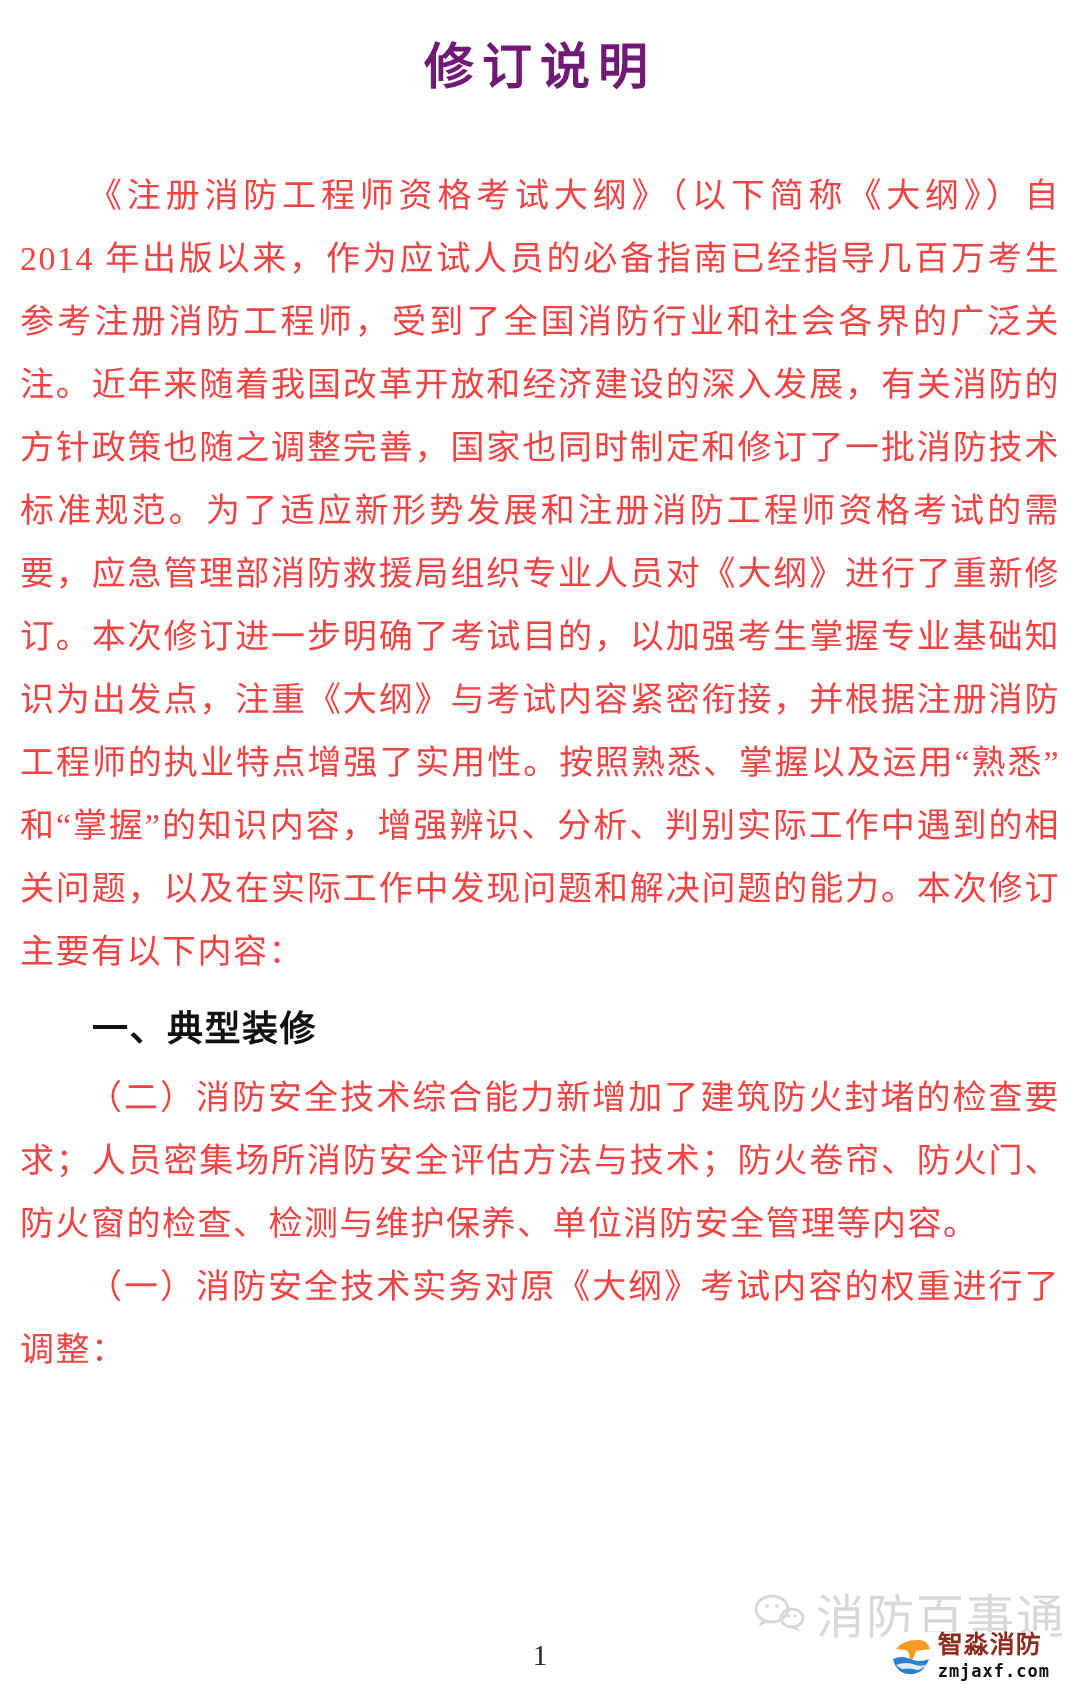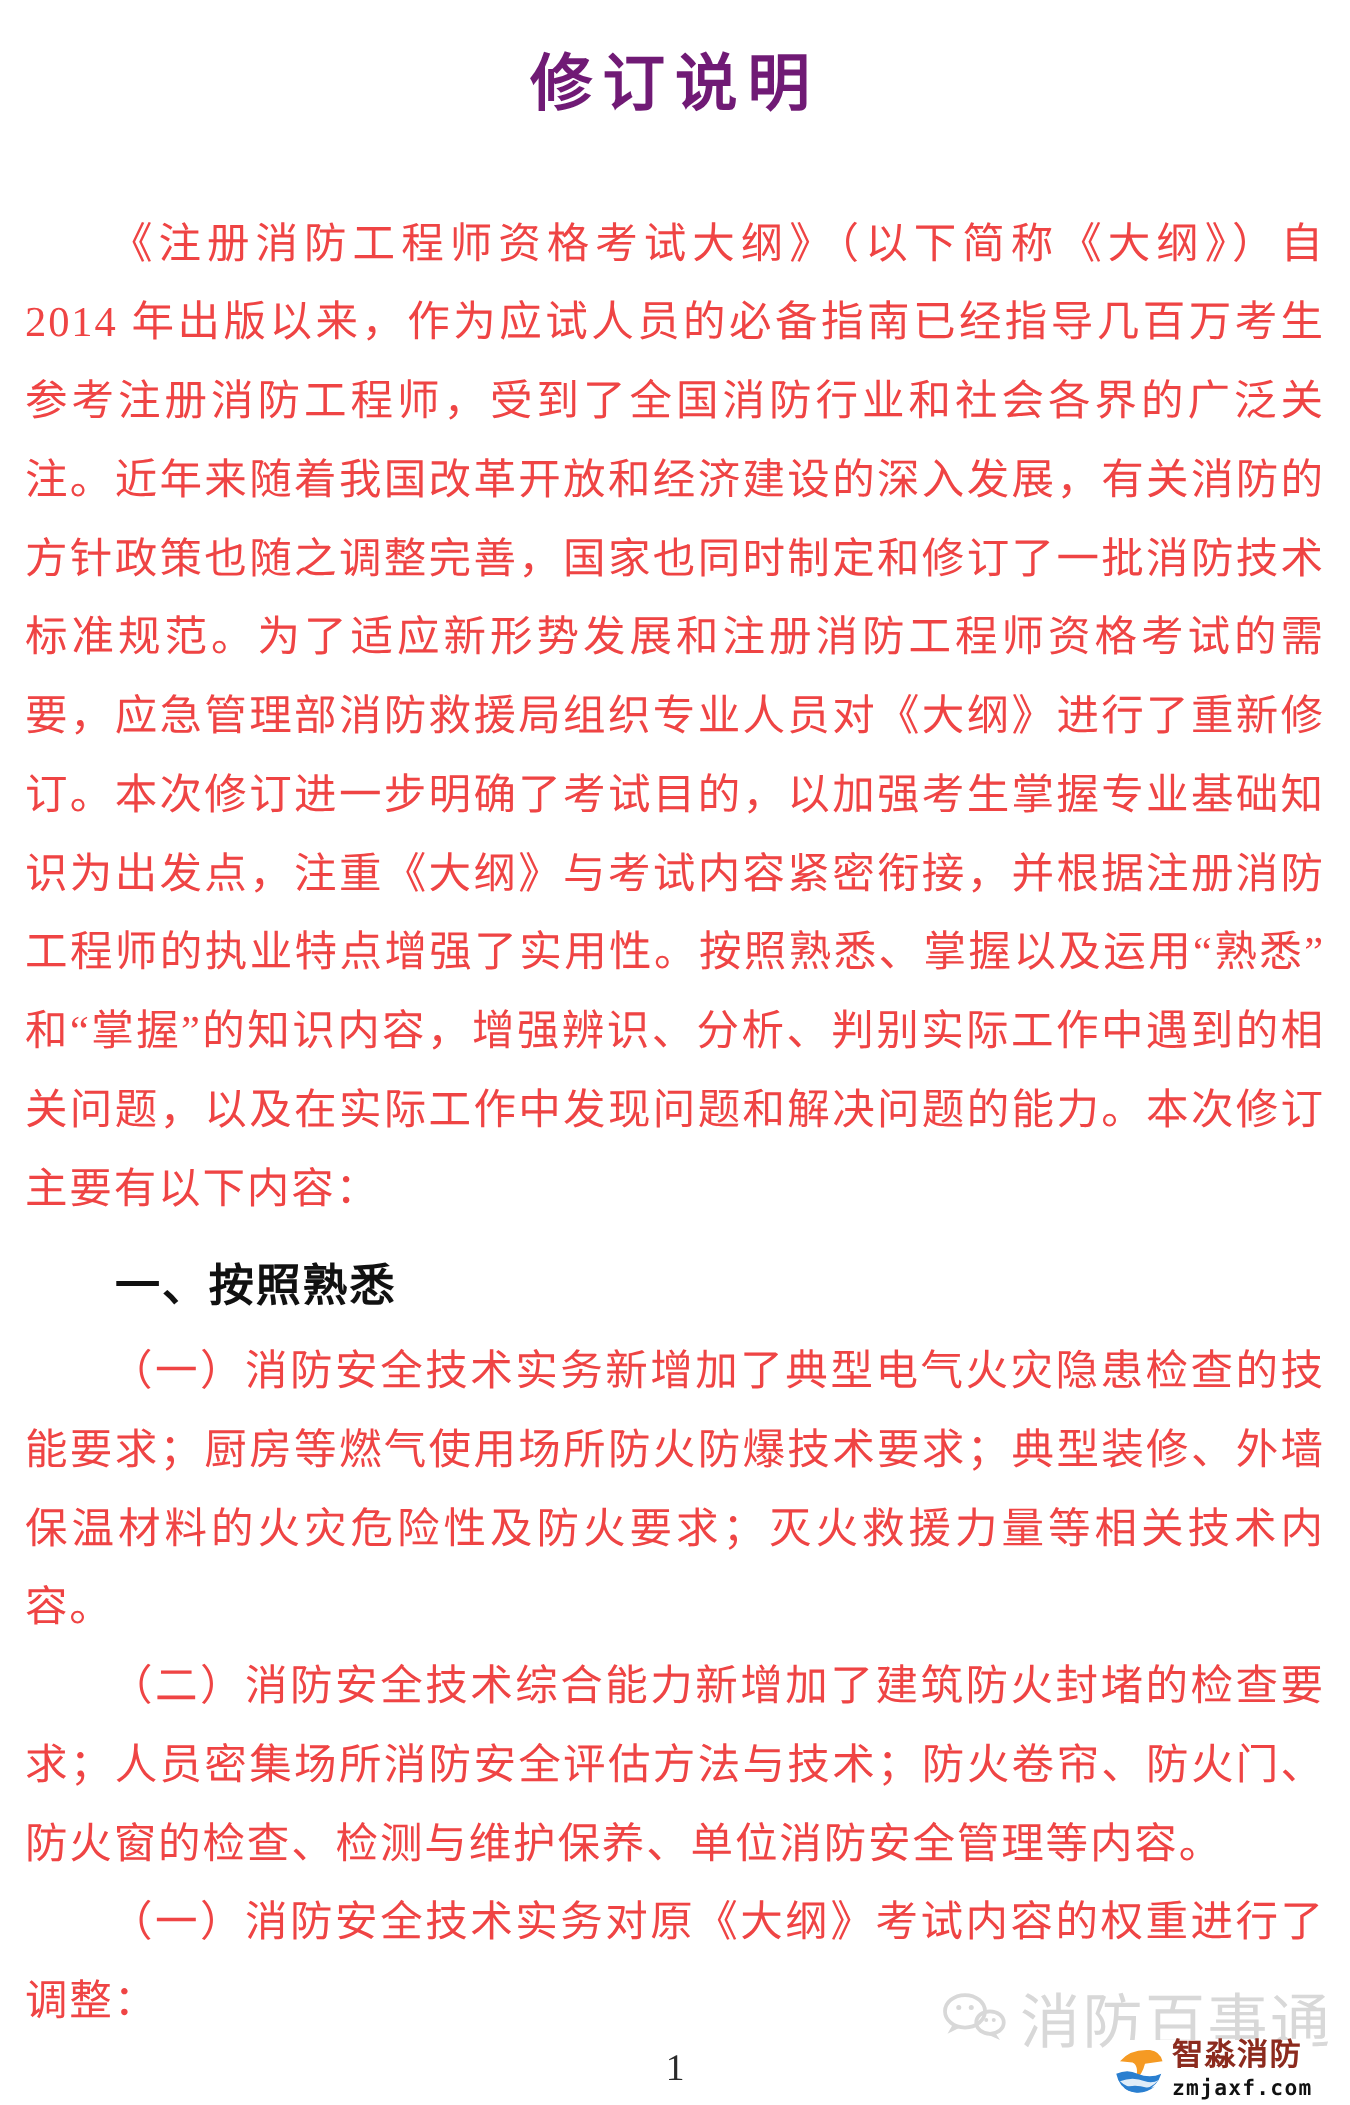--- a/index.html
+++ b/index.html
@@ -103,23 +103,22 @@
 </head>
 <body>
 
 <div class="page">
 
   <h1 class="doc-title">修订说明</h1>
 
   <div class="content">
     <p class="para">《注册消防工程师资格考试大纲》（以下简称《大纲》）自 2014 年出版以来，作为应试人员的必备指南已经指导几百万考生参考注册消防工程师，受到了全国消防行业和社会各界的广泛关注。近年来随着我国改革开放和经济建设的深入发展，有关消防的方针政策也随之调整完善，国家也同时制定和修订了一批消防技术标准规范。为了适应新形势发展和注册消防工程师资格考试的需要，应急管理部消防救援局组织专业人员对《大纲》进行了重新修订。本次修订进一步明确了考试目的，以加强考生掌握专业基础知识为出发点，注重《大纲》与考试内容紧密衔接，并根据注册消防工程师的执业特点增强了实用性。按照熟悉、掌握以及运用“熟悉”和“掌握”的知识内容，增强辨识、分析、判别实际工作中遇到的相关问题，以及在实际工作中发现问题和解决问题的能力。本次修订主要有以下内容：</p>
 
-    <p class="section-heading">一、按照熟悉</p>
+    <p class="section-heading">一、典型装修</p>
 
-    <p class="para">（一）消防安全技术实务新增加了典型电气火灾隐患检查的技能要求；厨房等燃气使用场所防火防爆技术要求；典型装修、外墙保温材料的火灾危险性及防火要求；灭火救援力量等相关技术内容。</p>
 
     <p class="para">（二）消防安全技术综合能力新增加了建筑防火封堵的检查要求；人员密集场所消防安全评估方法与技术；防火卷帘、防火门、防火窗的检查、检测与维护保养、单位消防安全管理等内容。</p>
 
 
     <p class="para">（一）消防安全技术实务对原《大纲》考试内容的权重进行了调整：</p>
   </div>
 
   <div class="watermark">
     <svg class="wm-icon" viewBox="0 0 56 44" aria-hidden="true">
 

